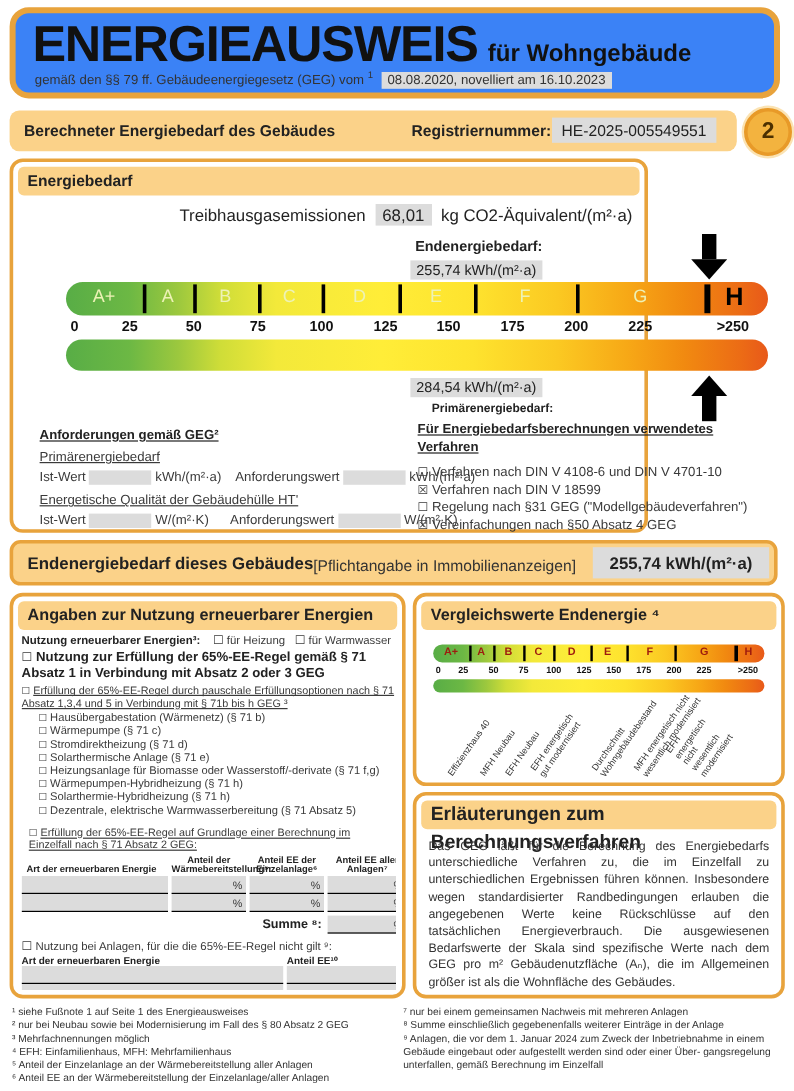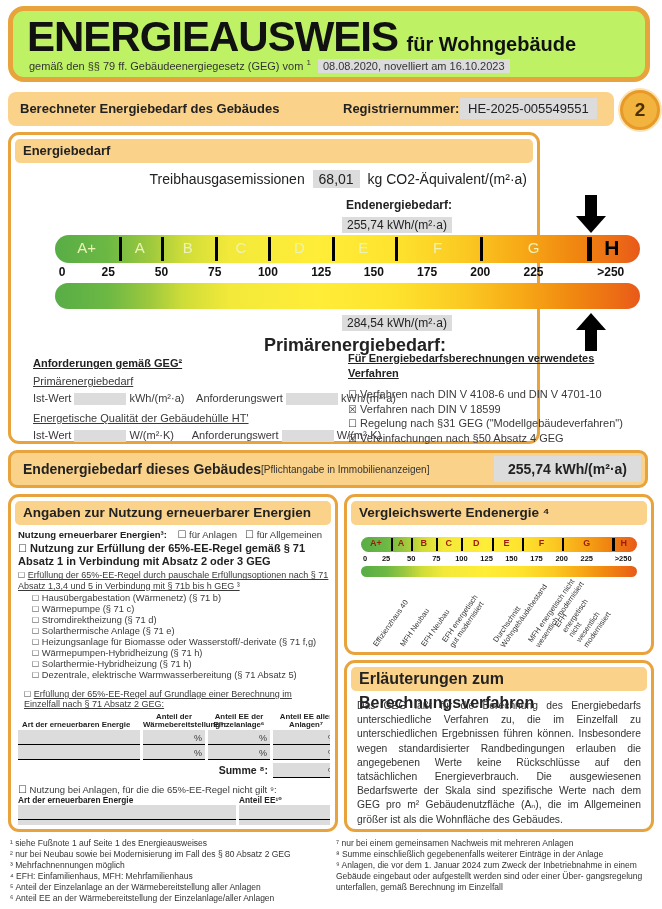--- a/index.html
+++ b/index.html
@@ -31,21 +31,21 @@
              font-size:7.5px;line-height:1.15;color:#333;white-space:pre-line;}
   .fn{font-size:8.5px;line-height:1.3;color:#333;}
   .cell{background:#DCDCDC;border-bottom:1px solid #000;font-size:9px;color:#3a3a3a;text-align:right;padding:3px 3px 1px 3px;}
   .th{font-size:7.8px;font-weight:bold;color:#222;line-height:1.1;}
 </style>
 </head>
 <body>
 
 <div class="page">
 
-  <div class="abs" style="left:8px;top:6px;width:642px;height:76px;border:5px solid #E8A33C;border-radius:16px;background:#bef264;box-sizing:border-box;">
+  <div class="abs" style="left:8px;top:6px;width:642px;height:76px;border:5px solid #E8A33C;border-radius:16px;background:#3b82f6;box-sizing:border-box;">
     <div class="abs" style="left:14px;top:2px;white-space:nowrap;">
       <span style="font-weight:bold;font-size:42px;letter-spacing:-1px;color:#111;">ENERGIEAUSWEIS</span>
       <span style="font-weight:bold;font-size:20px;color:#111;margin-left:4px;">für Wohngebäude</span>
     </div>
     <div class="abs" style="left:16px;top:47px;font-size:11px;color:#333;white-space:nowrap;">
       <span>gemäß den §§ 79 ff. Gebäudeenergiegesetz (GEG) vom</span>
       <sup style="font-size:8px;">1</sup>
       <span class="gray" style="padding:1px 5px;margin-left:4px;">08.08.2020, novelliert am 16.10.2023</span>
     </div>
   </div>
@@ -106,21 +106,21 @@
       <span class="tick" style="left:54.5%;">150</span>
       <span class="tick" style="left:63.6%;">175</span>
       <span class="tick" style="left:72.7%;">200</span>
       <span class="tick" style="left:81.8%;">225</span>
       <span class="tick" style="left:95%;">&gt;250</span>
     </div>
 
     <div class="abs grad" style="left:44px;top:148px;width:585px;height:26px;border-radius:13px;"></div>
 
     <span class="abs gray" style="right:85px;top:180px;font-size:12px;padding:1px 5px;">284,54 kWh/(m²·a)</span>
-    <span class="abs b" style="right:91px;top:200px;font-size:18px;">Primärenergiebedarf:</span>
+    <span class="abs b" style="right:76px;top:200px;font-size:10px;">Primärenergiebedarf:</span>
     <div class="abs arr-up" style="left:565px;top:178px;">
       <div class="head"></div>
         <div class="shaft"></div>
     </div>
 
     <div class="abs txt" style="left:22px;top:222px;width:300px;font-size:11px;line-height:1.1;">
       <div class="b u" style="color:#222;">Anforderungen gemäß GEG²</div>
       <div class="u" style="margin-top:6px;">Primärenergiebedarf</div>
       <div style="margin-top:5px;white-space:nowrap;">
         <span>Ist-Wert</span>
@@ -162,34 +162,34 @@
       </div>
       <div style="white-space:nowrap;">
         <span class="cb">☒</span>
         <span>Vereinfachungen nach §50 Absatz 4 GEG</span>
       </div>
     </div>
   </div>
 
   <div class="abs" style="left:8px;top:450px;width:640px;height:38px;background:#FBD289;border:3px solid #E8A33C;border-radius:9px;box-sizing:border-box;">
     <span class="abs b" style="left:12px;top:8px;font-size:14px;">Endenergiebedarf dieses Gebäudes</span>
-    <span class="abs" style="left:250px;top:11px;font-size:10px;color:#333;">[Pflichtangabe in Immobilienanzeigen]</span>
+    <span class="abs" style="left:250px;top:11px;font-size:13px;color:#333;">[Pflichtangabe in Immobilienanzeigen]</span>
     <span class="abs gray b" style="right:4px;top:3px;font-size:14px;padding:5px 14px;">255,74 kWh/(m²·a)</span>
   </div>
 
   <div class="panel" style="left:8px;top:494px;width:330px;height:338px;box-sizing:border-box;">
     <div class="strip" style="font-size:13.5px;">Angaben zur Nutzung erneuerbarer Energien</div>
     <div class="abs" style="left:7px;right:5px;top:32px;bottom:4px;overflow:hidden;">
 
       <div style="font-size:9.5px;color:#222;white-space:nowrap;">
         <span class="b">Nutzung erneuerbarer Energien³:</span>&nbsp;&nbsp;&nbsp;
         <span class="cb">☐</span>
-        <span class="txt">für Anlagen</span>&nbsp;&nbsp;
-        <span class="cb">☐</span>
-        <span class="txt">für Allgemeinen</span>
+        <span class="txt">für Heizung</span>&nbsp;&nbsp;
+        <span class="cb">☐</span>
+        <span class="txt">für Warmwasser</span>
       </div>
 
       <div style="font-size:11px;font-weight:bold;color:#222;line-height:1.2;margin-top:2px;">
         <span class="cb">☐</span>
         <span>Nutzung zur Erfüllung der 65%-EE-Regel gemäß § 71 Absatz 1 in Verbindung mit Absatz 2 oder 3 GEG</span>
       </div>
 
       <div style="font-size:9px;color:#3a3a3a;line-height:1.15;margin-top:2px;margin-left:0;">
         <span class="cb" style="font-size:8px;">☐</span>
         <span class="u">Erfüllung der 65%-EE-Regel durch pauschale Erfüllungsoptionen nach § 71 Absatz 1,3,4 und 5 in Verbindung mit § 71b bis h GEG ³</span>

